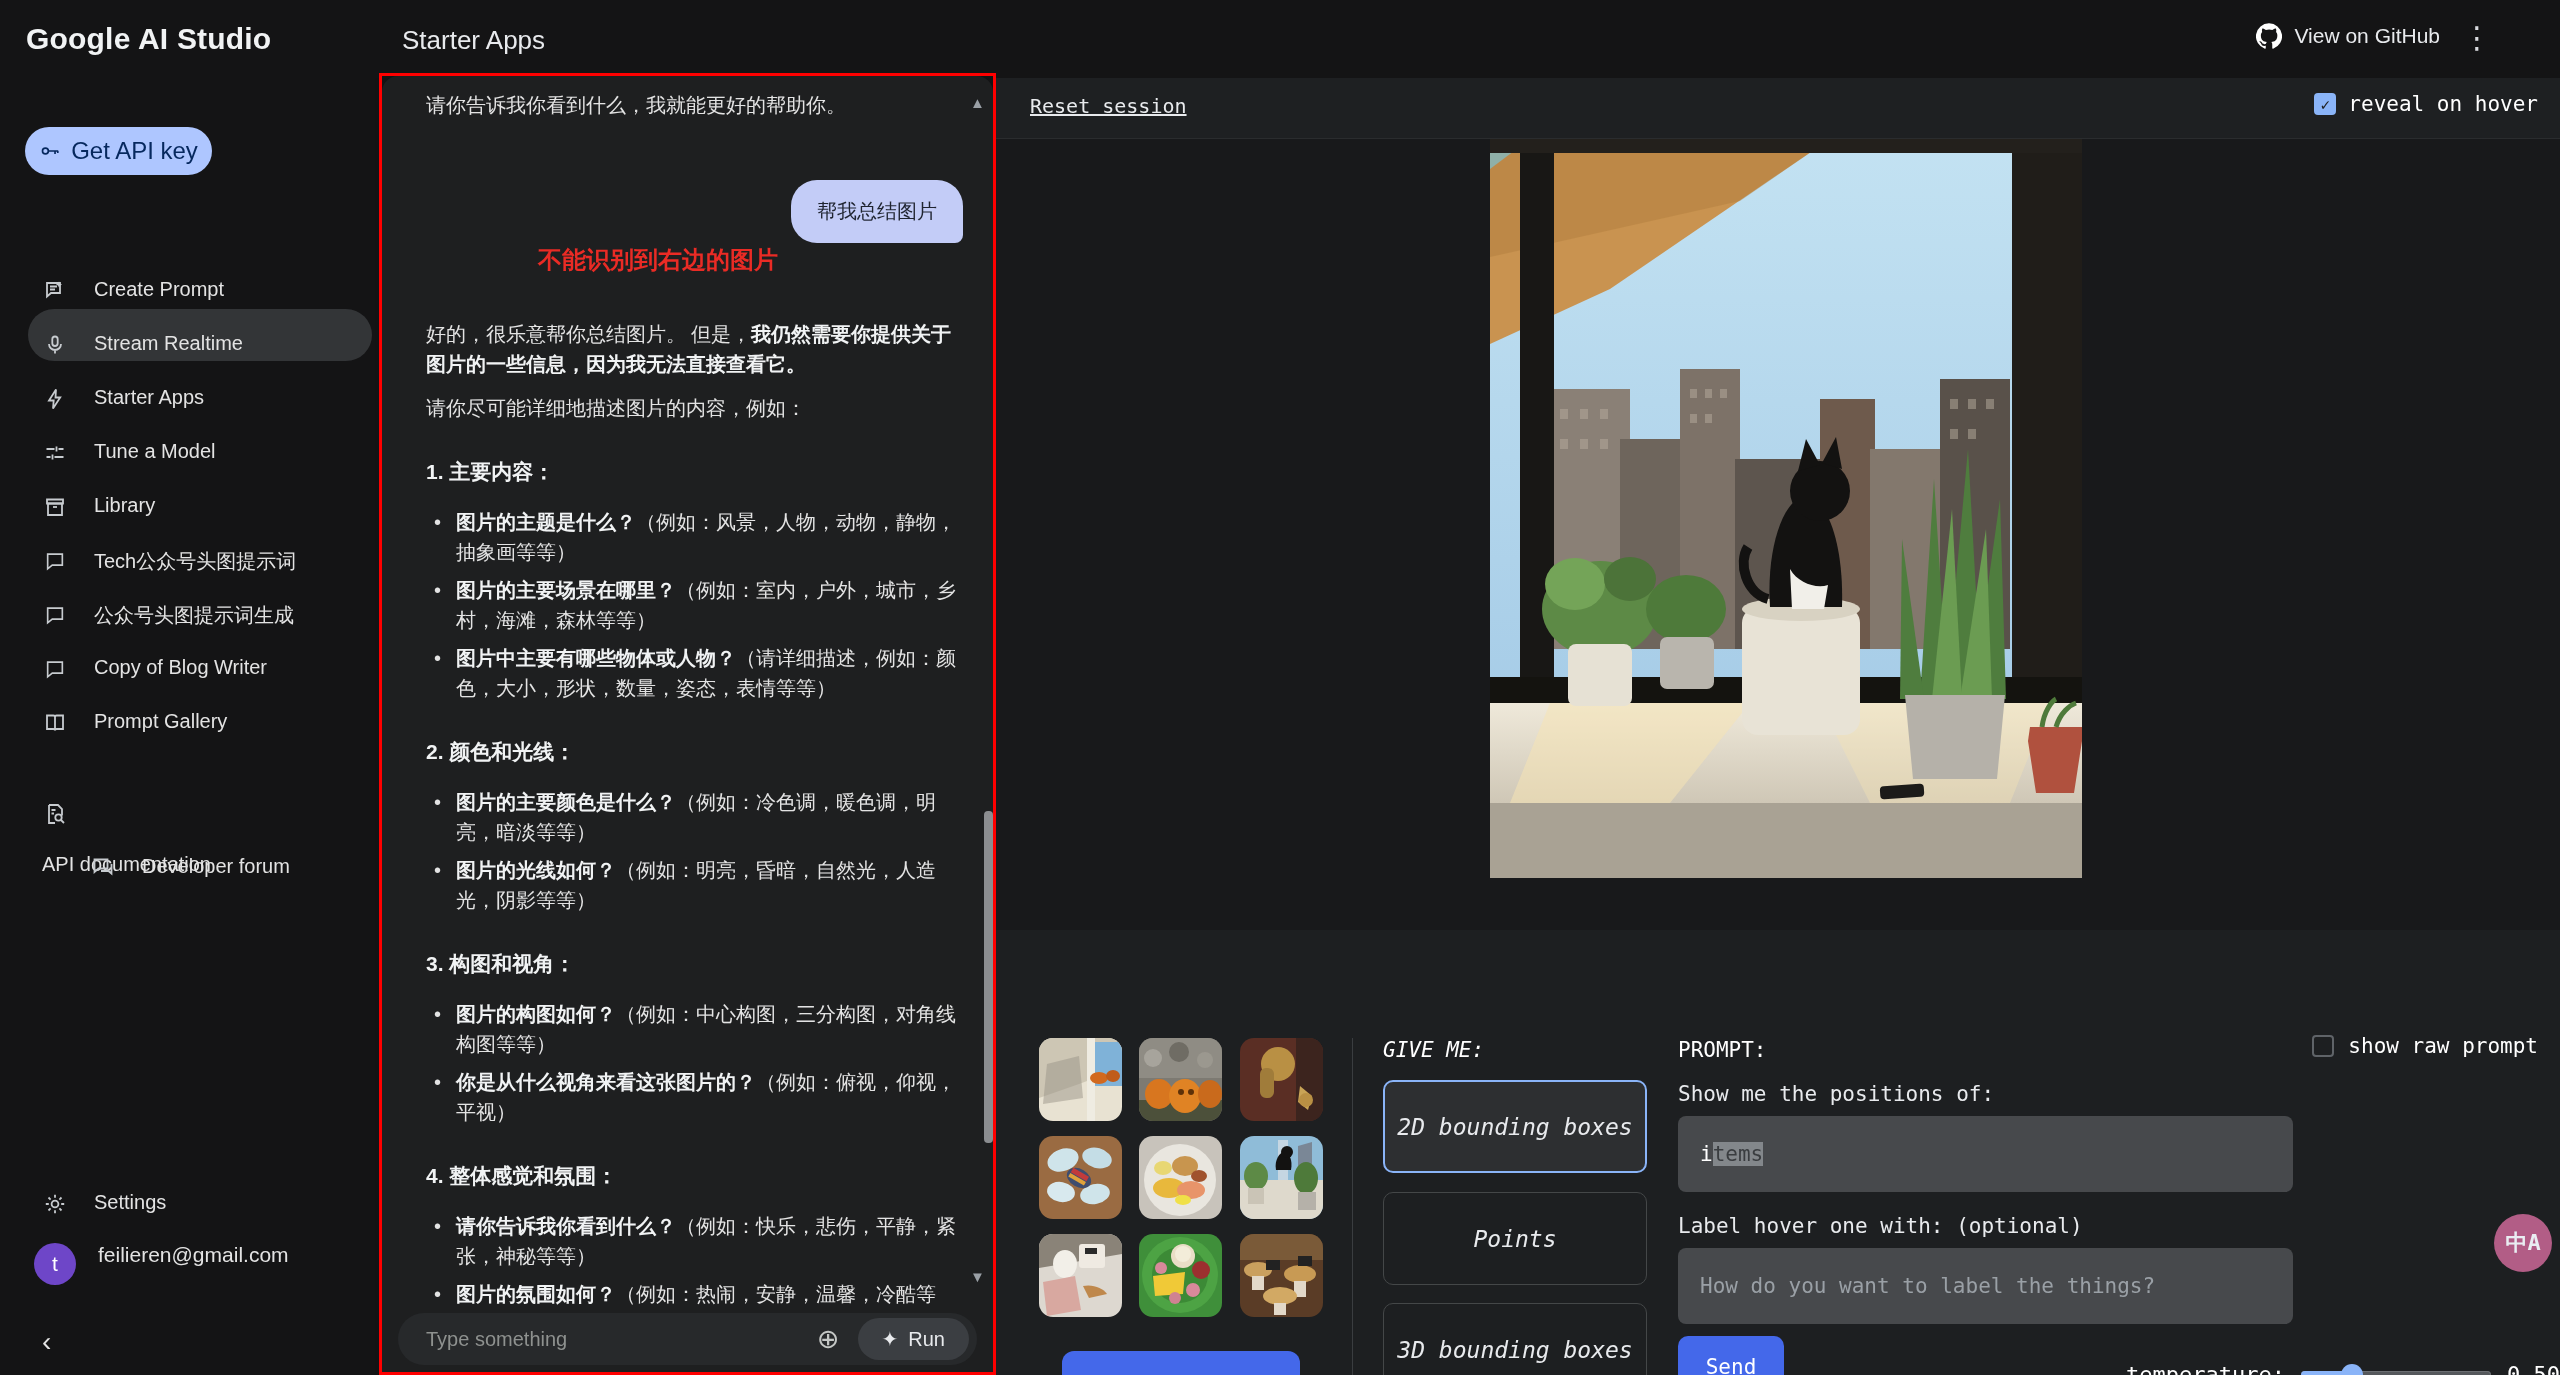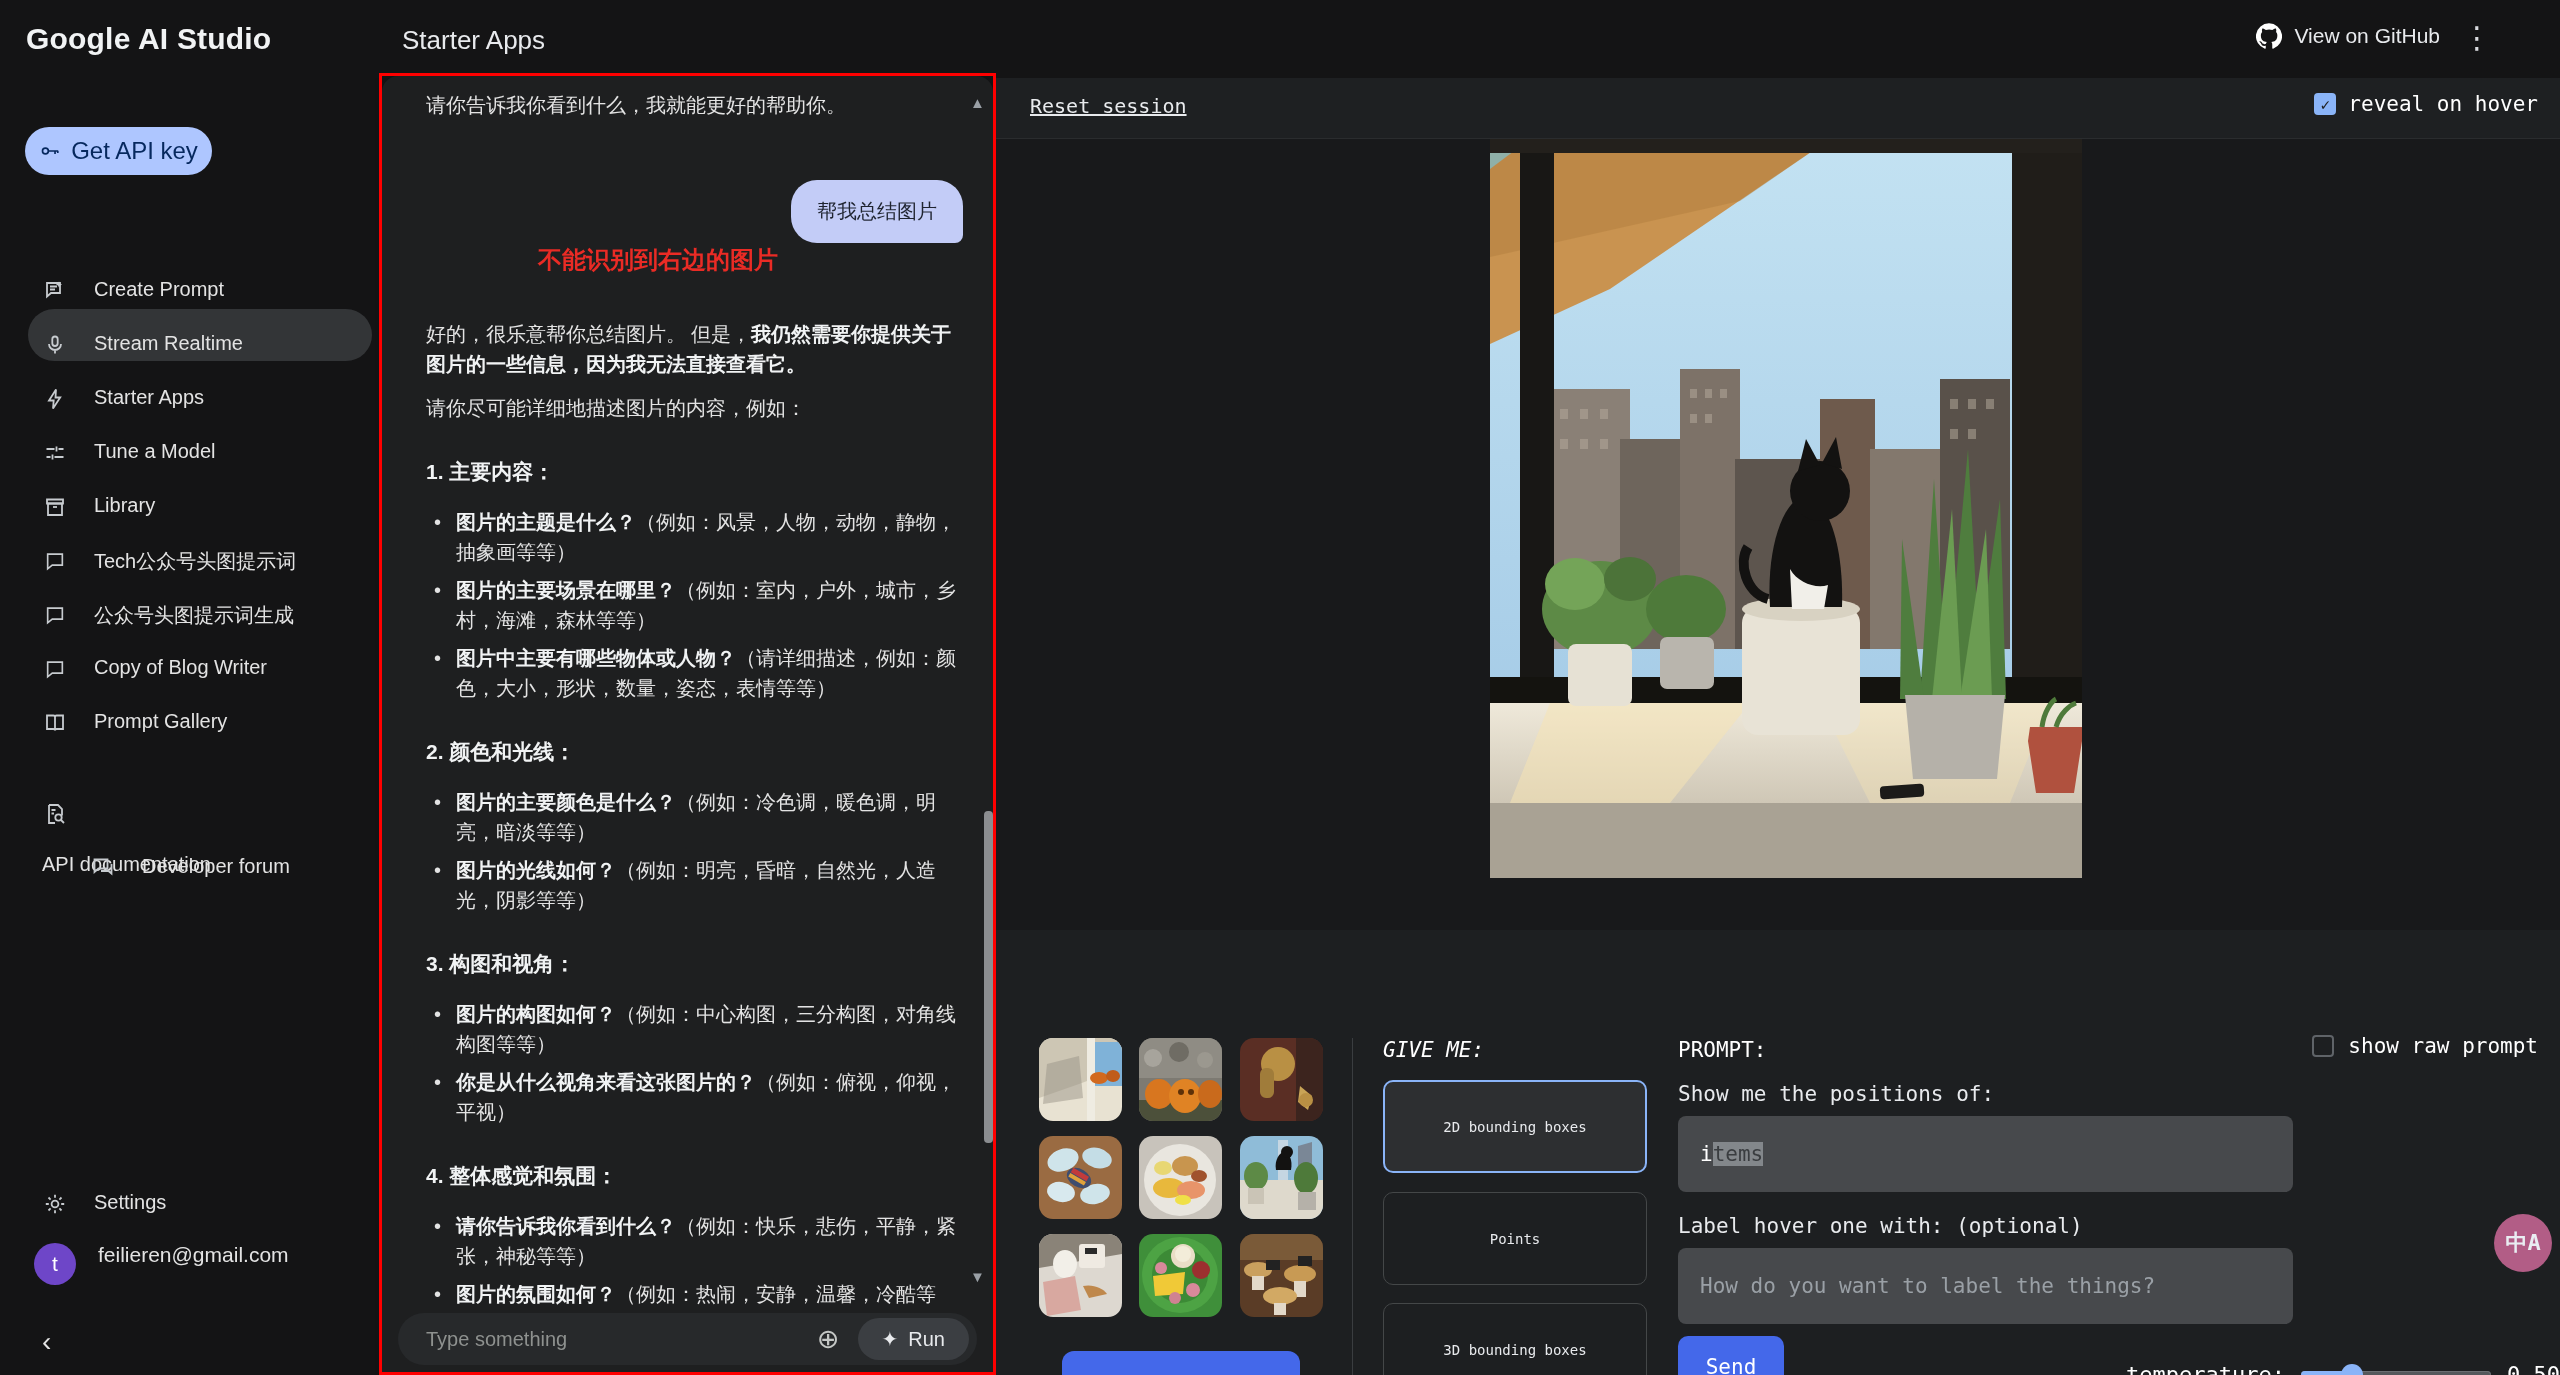--- a/index.html
+++ b/index.html
@@ -58,21 +58,21 @@
   .chk-off{border:2px solid #5f6368;background:transparent;}
   .reveal{position:absolute;right:22px;top:14px;display:flex;align-items:center;gap:12px;font-size:21px;color:#fff;}
   .photo{position:absolute;left:494px;top:61px;width:592px;height:739px;}
   .bottombar{position:absolute;left:0;right:0;top:852px;bottom:0;background:#1d1f21;}
   .thumb{position:absolute;width:83px;height:83px;border-radius:14px;overflow:hidden;}
   .vdiv{position:absolute;left:356px;top:108px;height:392px;width:1px;background:#3a3d40;}
   .upload{position:absolute;left:66px;top:421px;width:238px;height:84px;background:#4468ea;border-radius:12px;
           color:#fff;font-size:24px;display:flex;align-items:center;justify-content:center;}
   .giveme-lbl{position:absolute;left:387px;top:108px;font-size:21px;color:#fff;font-style:italic;}
   .modebtn{position:absolute;left:387px;width:264px;height:93px;border-radius:10px;border:1px solid #444748;
-           display:flex;align-items:center;justify-content:center;font-size:14px;color:#e8eaed;box-sizing:border-box;}
+           display:flex;align-items:center;justify-content:center;font-size:23px;color:#e8eaed;box-sizing:border-box;font-style:italic;}
   .modebtn.sel{border:2px solid #8ab4f8;background:#2d2f31;}
   .prompt-lbl{position:absolute;left:682px;top:108px;font-size:21px;color:#fff;}
   .rawprompt{position:absolute;right:22px;top:104px;display:flex;align-items:center;gap:14px;font-size:21px;color:#fff;}
   .p-line1{position:absolute;left:682px;top:152px;font-size:21px;color:#e8eaed;}
   .pinput{position:absolute;left:682px;width:615px;height:76px;background:#47494c;border-radius:8px;
           box-sizing:border-box;display:flex;align-items:center;padding:0 22px;font-size:21px;}
   .pinput1{top:186px;color:#fff;}
   .sel-text{background:#83878b;color:#3a3d40;}
   .p-line2{position:absolute;left:682px;top:284px;font-size:21px;color:#e8eaed;}
   .pinput2{top:318px;color:#9aa0a6;}

